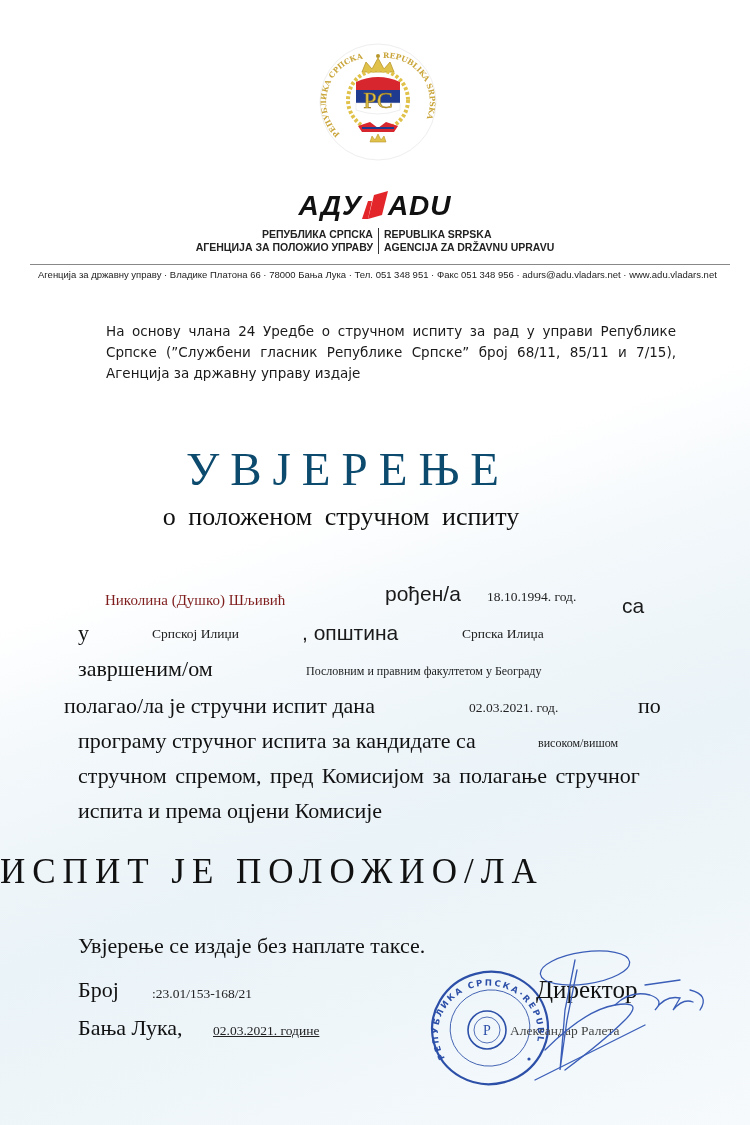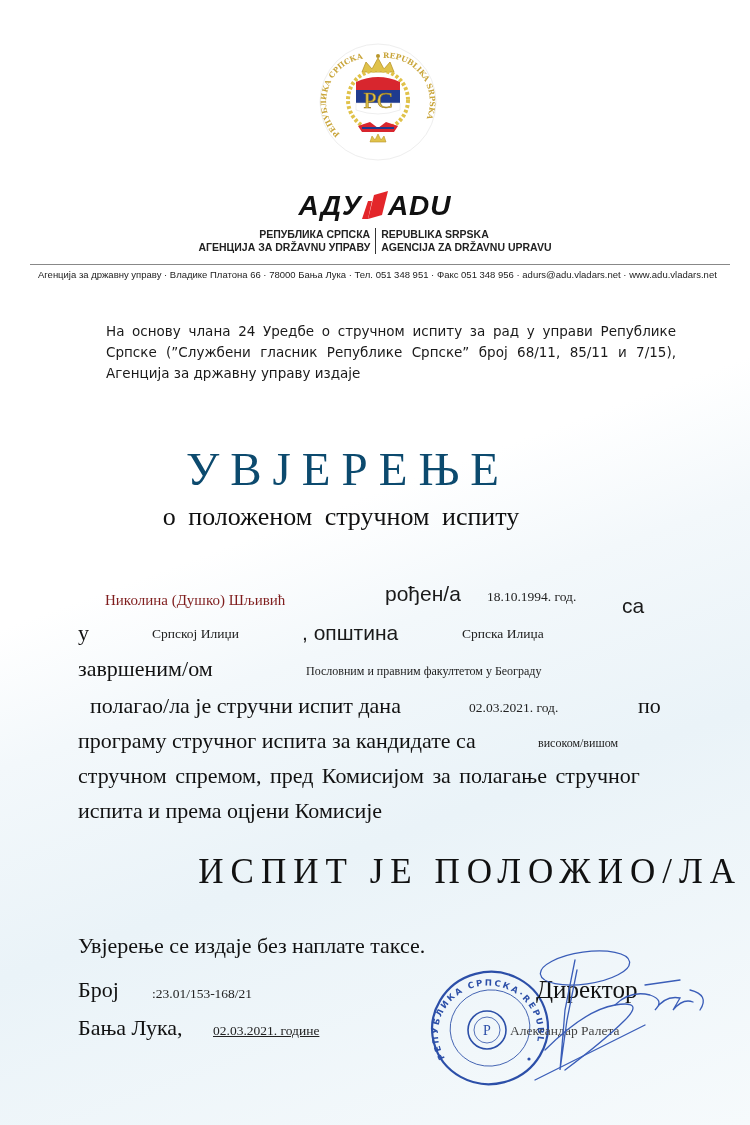--- a/index.html
+++ b/index.html
@@ -23,21 +23,21 @@
   .contact { left: 38px; width: 700px; top: 269px; font-family: "Liberation Sans", "DejaVu Sans", sans-serif; font-size: 9.5px; color: #222; white-space: nowrap; }
   
   .intro { left: 106px; width: 570px; top: 321px; font-family: "DejaVu Sans", sans-serif; font-size: 13.5px; line-height: 21px; text-align: justify; color: #1a1a1a; }
   .title { left: 0; width: 696px; top: 442px; text-align: center; font-size: 47px; letter-spacing: 11px; color: #0c4a6e; }
   .subtitle { left: 0; width: 682px; top: 502px; text-align: center; font-size: 26px; word-spacing: 6px; color: #111; }
   .body-line { font-size: 22px; color: #111; white-space: nowrap; }
   .fill { font-size: 15px; color: #7f1d1d; }
   .fill-sm { font-size: 13.5px; color: #222; }
   .fill-xs { font-size: 12px; color: #222; }
   .sans-b { font-family: "Liberation Sans", "DejaVu Sans", sans-serif; font-size: 21px; }
-  .passed { left: 0; width: 742px; top: 852px; text-align: right; font-size: 35px; letter-spacing: 7px; color: #111; }
+  .passed { left: 0; width: 742px; top: 852px; text-align: left; font-size: 35px; letter-spacing: 7px; color: #111; }
   .seal { left: 425px; top: 963px; width: 130px; height: 130px; }
   .signature { left: 505px; top: 950px; width: 210px; height: 150px; }
 </style>
 </head>
 <body>
 
 <div class="abs emblem">
   <svg width="120" height="120" viewBox="0 0 120 120">
     <circle cx="60" cy="60" r="58" fill="#fff" stroke="#eee" stroke-width="1"></circle>
     <defs>
@@ -67,21 +67,21 @@
 <div class="abs wordmark">
   <span>АДУ</span><svg class="slash" viewBox="0 0 26 28">
       <path d="M6 28 L12 4 L26 0 L20 24 Z" fill="#e3262a"></path>
       <path d="M0 28 L6 10 L10 10 L6 28 Z" fill="#e3262a"></path>
     </svg><span>ADU</span>
 </div>
 
 <div class="abs agency">
   <div class="col-l">
     <div>РЕПУБЛИКА СРПСКА</div>
-    <div>АГЕНЦИЈА ЗА DRŽAVNU УПРАВУ</div>
+    <div>АГЕНЦИЈА ЗА ПОЛОЖИО УПРАВУ</div>
   </div>
   <div class="col-r">
     <div>REPUBLIKA SRPSKA</div>
     <div>AGENCIJA ZA DRŽAVNU UPRAVU</div>
   </div>
 </div>
 
 <div class="abs rule"></div>
 <div class="abs contact">Агенција за државну управу · Владике Платона 66 · 78000 Бања Лука · Тел. 051 348 951 · Факс 051 348 956 · adurs@adu.vladars.net · www.adu.vladars.net</div>
 
@@ -98,21 +98,21 @@
 
 <div class="abs body-line" style="left:78px; top:620px;">у</div>
 <div class="abs fill-sm" style="left:152px; top:626px;">Српској Илиџи</div>
 <div class="abs sans-b" style="left:302px; top:621px;">, општина</div>
 <div class="abs fill-sm" style="left:462px; top:626px;">Српска Илиџа</div>
 <div class="abs sans-b" style="left:622px; top:594px;text-align:right;">са</div>
 
 <div class="abs body-line" style="left:78px; top:656px;">завршеним/ом</div>
 <div class="abs fill-xs" style="left:306px; top:664px;">Пословним и правним факултетом у Београду</div>
 
-<div class="abs body-line" style="left:90px; top:693px;">полагао/ла је стручни испит дана</div>
+<div class="abs body-line" style="left:64px; top:693px;">полагао/ла је стручни испит дана</div>
 <div class="abs fill-sm" style="left:469px; top:700px;">02.03.2021. год.</div>
 <div class="abs body-line" style="left:638px; top:693px;">по</div>
 
 <div class="abs body-line" style="left:78px; top:728px;">програму стручног испита за кандидате са</div>
 <div class="abs fill-xs" style="left:538px; top:736px;">високом/вишом</div>
 
 <div class="abs body-line" style="left:78px; top:763px; word-spacing:3px;">стручном спремом, пред Комисијом за полагање стручног</div>
 <div class="abs body-line" style="left:78px; top:798px;">испита и према оцјени Комисије</div>
 
 <div class="abs passed">ИСПИТ ЈЕ ПОЛОЖИО/ЛА</div>

